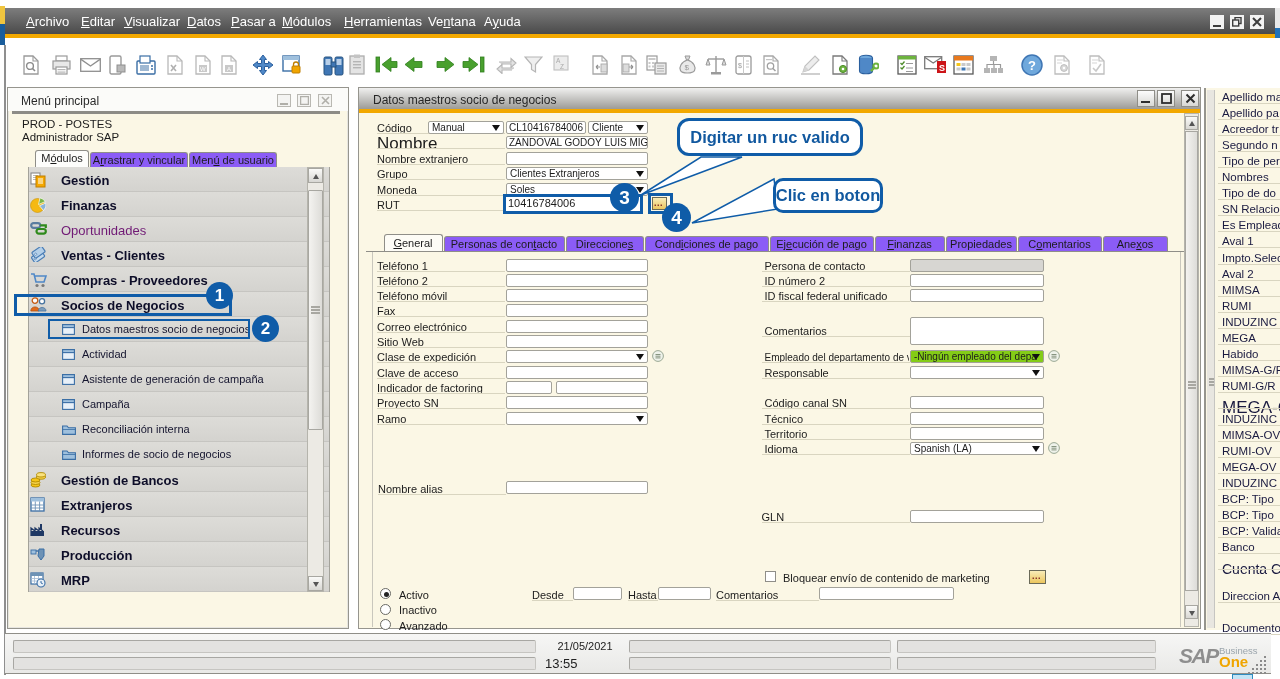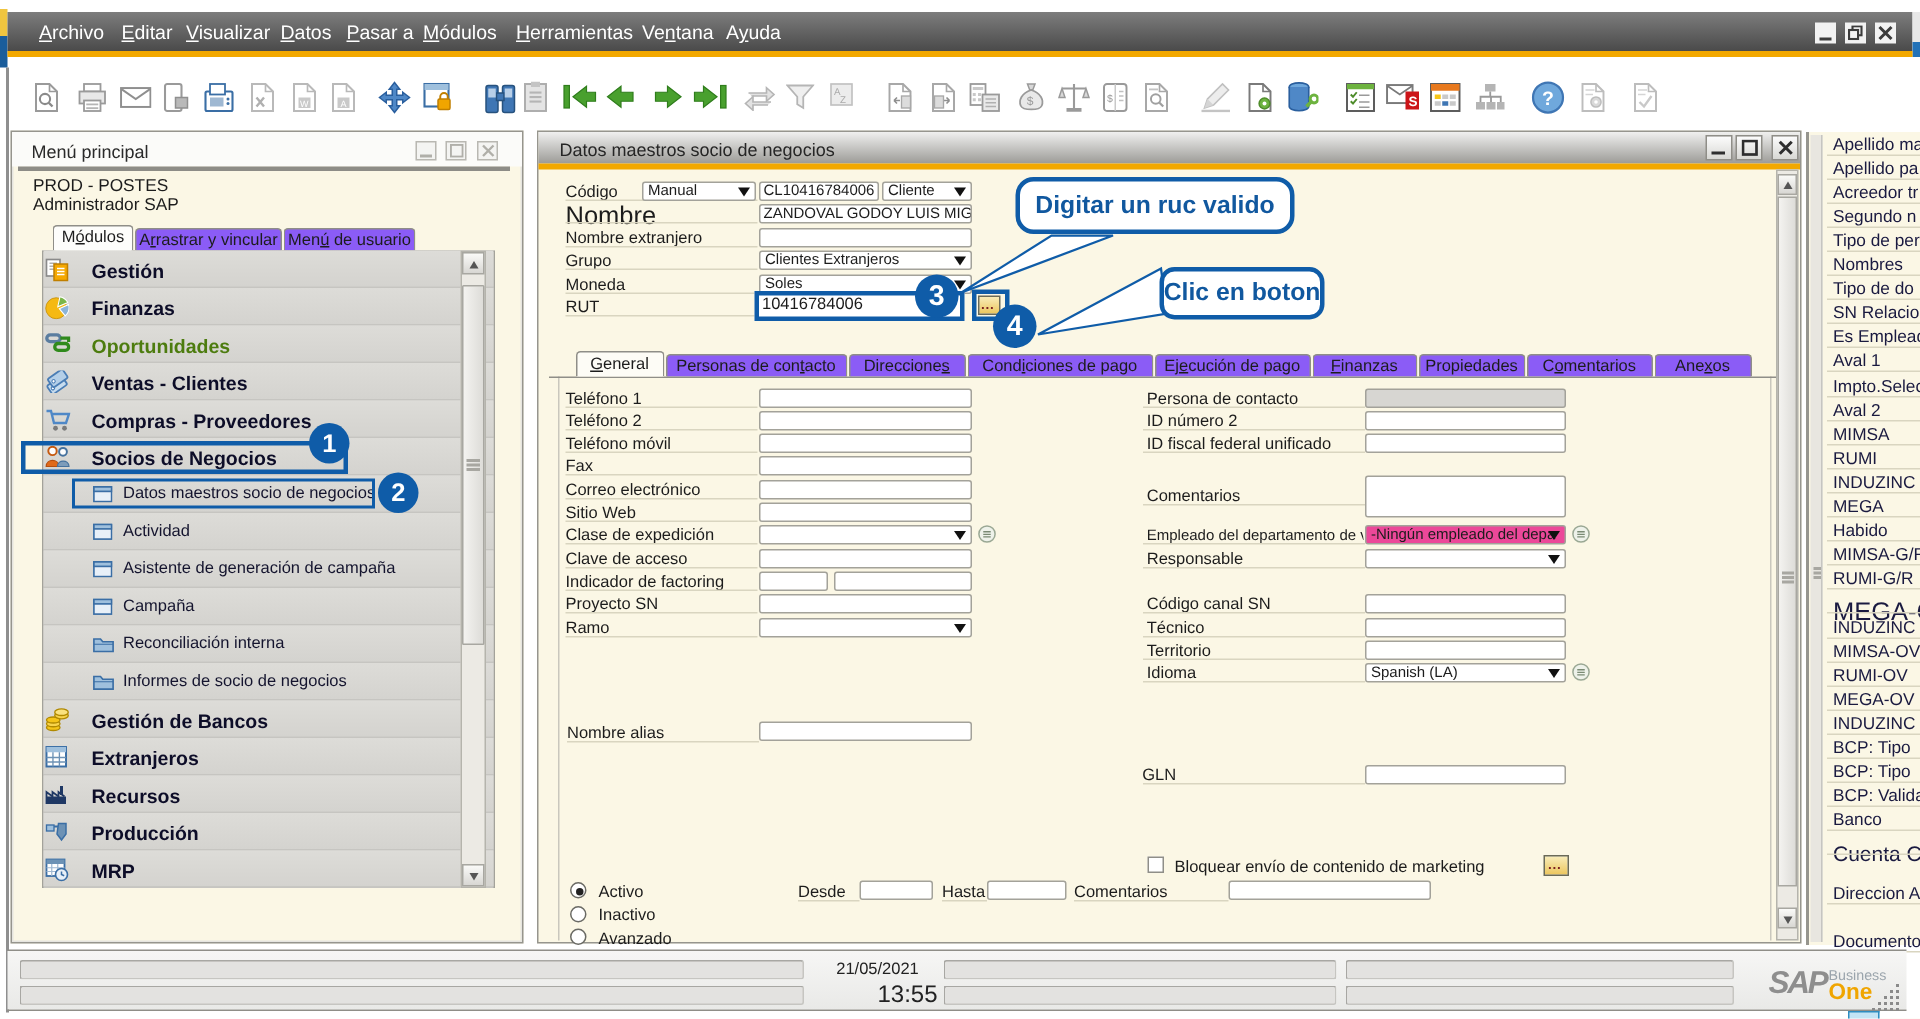--- a/index.html
+++ b/index.html
@@ -277,21 +277,21 @@
     <path d="M8.5 7.5 L10 0.8 A7.8 7.8 0 0 1 15.2 4.6 Z" fill="#7ab648" stroke="#fff" stroke-width="0.7"></path>
     <path d="M9.5 8.8 L15.8 6 A7.8 7.8 0 0 1 13.5 13.6 Z" fill="#8cb4d8" stroke="#fff" stroke-width="0.7"></path>
   </svg>
 <div class="a" style="left:61px;top:198px;font-size:13px;font-weight:bold;color:#0d0d28">Finanzas</div>
 <div class="a" style="left:29px;top:217px;width:300px;height:25px;border-bottom:1px solid #c6c5c1;background:linear-gradient(#dddcd8,#d4d3cf)"></div>
 <svg class="a" style="left:30px;top:222px" width="17" height="13">
     <rect x="1.2" y="1.2" width="9" height="4.6" rx="2.3" fill="none" stroke="#5a7da0" stroke-width="2.2"></rect>
     <rect x="6.5" y="7" width="9.3" height="4.6" rx="2.3" fill="none" stroke="#2f8a1c" stroke-width="2.2"></rect>
     <path d="M10.2 3.4 L15.8 3.4 L15.8 6" fill="none" stroke="#2f8a1c" stroke-width="2.2"></path>
   </svg>
-<div class="a" style="left:61px;top:223px;font-size:13px;font-weight:bold;color:#4d7c0f">Oportunidades</div>
+<div class="a" style="left:61px;top:223px;font-size:13px;font-weight:normal;color:#701a75">Oportunidades</div>
 <div class="a" style="left:29px;top:242px;width:300px;height:25px;border-bottom:1px solid #c6c5c1;background:linear-gradient(#dddcd8,#d4d3cf)"></div>
 <svg class="a" style="left:30px;top:247px" width="17" height="15">
     <g transform="rotate(-35 8 8)">
       <rect x="1" y="6" width="12" height="7" rx="1.2" fill="#c7dcee" stroke="#4a7db5" stroke-width="1.2"></rect>
       <circle cx="3.6" cy="9.5" r="1.1" fill="#fff" stroke="#4a7db5" stroke-width="0.7"></circle>
       <rect x="4" y="2.5" width="12" height="7" rx="1.2" fill="#b4cfe8" stroke="#4a7db5" stroke-width="1.2"></rect>
       <circle cx="6.6" cy="6" r="1.1" fill="#fff" stroke="#4a7db5" stroke-width="0.7"></circle>
     </g>
   </svg>
 <div class="a" style="left:61px;top:248px;font-size:13px;font-weight:bold;color:#0d0d28">Ventas - Clientes</div>
@@ -509,21 +509,21 @@
 <div class="lbl" style="left:764.5px;top:290.1px;font-size:11px">ID fiscal federal unificado</div>
 <div class="ul" style="left:761.5px;top:301.1px;width:148px;height:1px"></div>
 <div class="fld" style="left:910px;top:258.5px;width:134px;height:13px;background:#d7d6d2"></div>
 <div class="fld" style="left:910px;top:273.8px;width:134px;height:13px;background:#fff"></div>
 <div class="fld" style="left:910px;top:289.1px;width:134px;height:13px;background:#fff"></div>
 <div class="lbl" style="left:764.5px;top:324.7px;font-size:11px">Comentarios</div>
 <div class="ul" style="left:761.5px;top:335.7px;width:148px;height:1px"></div>
 <div class="fld" style="left:910px;top:317px;width:134px;height:28px;background:#fff"></div>
 <div class="lbl" style="left:764.5px;top:351.3px;width:144px;overflow:hidden;font-size:10px">Empleado del departamento de v</div>
 <div class="ul" style="left:761.5px;top:362.3px;width:148px;height:1px"></div>
-<div class="fld" style="left:910px;top:350.3px;width:134px;height:13px;background:#ec4899;font-size:10px;line-height:12px;padding-left:3px;color:#1c1c1c;white-space:nowrap;overflow:hidden">-Ningún empleado del depa</div>
+<div class="fld" style="left:910px;top:350.3px;width:134px;height:13px;background:#84cc16;font-size:10px;line-height:12px;padding-left:3px;color:#1c1c1c;white-space:nowrap;overflow:hidden">-Ningún empleado del depa</div>
 <div class="ar" style="left:1032px;top:354.3px"></div>
 <svg class="a" style="left:1048px;top:350.3px" width="12" height="12">
     <circle cx="6" cy="6" r="5.4" fill="#eef2ea" stroke="#9aa894" stroke-width="1"></circle>
     <path d="M3.5 4.5 h5 M3.5 6.2 h5 M3.5 7.9 h5" stroke="#7a8a74" stroke-width="0.9"></path>
   </svg>
 <div class="lbl" style="left:764.5px;top:366.6px;font-size:11px">Responsable</div>
 <div class="ul" style="left:761.5px;top:377.6px;width:148px;height:1px"></div>
 <div class="fld" style="left:910px;top:365.6px;width:134px;height:13px;background:#fff"></div>
 <div class="ar" style="left:1032px;top:369.6px"></div>
 <div class="lbl" style="left:764.5px;top:397.20000000000005px;font-size:11px">Código canal SN</div>
@@ -649,21 +649,21 @@
 <div class="a" style="left:1222px;top:621.8000000000004px;width:58px;overflow:hidden;font-size:11.5px;color:#1a1a40;white-space:nowrap">Documento</div>
 <div class="ul" style="left:1218px;top:633.8000000000004px;width:62px;height:1px"></div>
 <div class="a" style="left:5px;top:633px;width:1266px;height:41px;background:linear-gradient(#f6f6f5,#e9e9e7);border-top:1px solid #8f8e88;border-bottom:1px solid #8f8e88"></div>
 <div class="a" style="left:13px;top:640px;width:523px;height:13px;background:#e3e2e0;border:1px solid #c6c5c1;border-top-color:#a8a7a3;border-left-color:#a8a7a3;border-radius:2px"></div>
 <div class="a" style="left:629px;top:640px;width:262px;height:13px;background:#e3e2e0;border:1px solid #c6c5c1;border-top-color:#a8a7a3;border-left-color:#a8a7a3;border-radius:2px"></div>
 <div class="a" style="left:897px;top:640px;width:259px;height:13px;background:#e3e2e0;border:1px solid #c6c5c1;border-top-color:#a8a7a3;border-left-color:#a8a7a3;border-radius:2px"></div>
 <div class="a" style="left:13px;top:657px;width:523px;height:13px;background:#e3e2e0;border:1px solid #c6c5c1;border-top-color:#a8a7a3;border-left-color:#a8a7a3;border-radius:2px"></div>
 <div class="a" style="left:629px;top:657px;width:262px;height:13px;background:#e3e2e0;border:1px solid #c6c5c1;border-top-color:#a8a7a3;border-left-color:#a8a7a3;border-radius:2px"></div>
 <div class="a" style="left:897px;top:657px;width:259px;height:13px;background:#e3e2e0;border:1px solid #c6c5c1;border-top-color:#a8a7a3;border-left-color:#a8a7a3;border-radius:2px"></div>
 <div class="a" style="left:545px;top:640px;width:80px;height:13px;font-size:11px;color:#222;text-align:center;line-height:13px">21/05/2021</div>
-<div class="a" style="left:545px;top:657px;width:80px;height:13px;font-size:16px;color:#222;text-align:right;line-height:13px">13:55</div>
+<div class="a" style="left:545px;top:657px;width:80px;height:13px;font-size:13px;color:#222;text-align:left;line-height:13px">13:55</div>
 <div class="a" style="left:1179px;top:644px;font-size:21px;font-weight:bold;font-style:italic;color:#8e8e8e;letter-spacing:-1.5px">SAP</div>
 <div class="a" style="left:1219px;top:645px;font-size:9.5px;color:#9aa4ac">Business</div>
 <div class="a" style="left:1219px;top:653px;font-size:15px;font-weight:bold;color:#f0a500">One</div>
 <svg class="a" style="left:1248px;top:656px" width="20" height="20">
     <rect x="16" y="0" width="2" height="2" fill="#8a8a8a"></rect>
     <rect x="12" y="4" width="2" height="2" fill="#8a8a8a"></rect>
     <rect x="16" y="4" width="2" height="2" fill="#8a8a8a"></rect>
     <rect x="8" y="8" width="2" height="2" fill="#8a8a8a"></rect>
     <rect x="12" y="8" width="2" height="2" fill="#8a8a8a"></rect>
     <rect x="16" y="8" width="2" height="2" fill="#8a8a8a"></rect>

